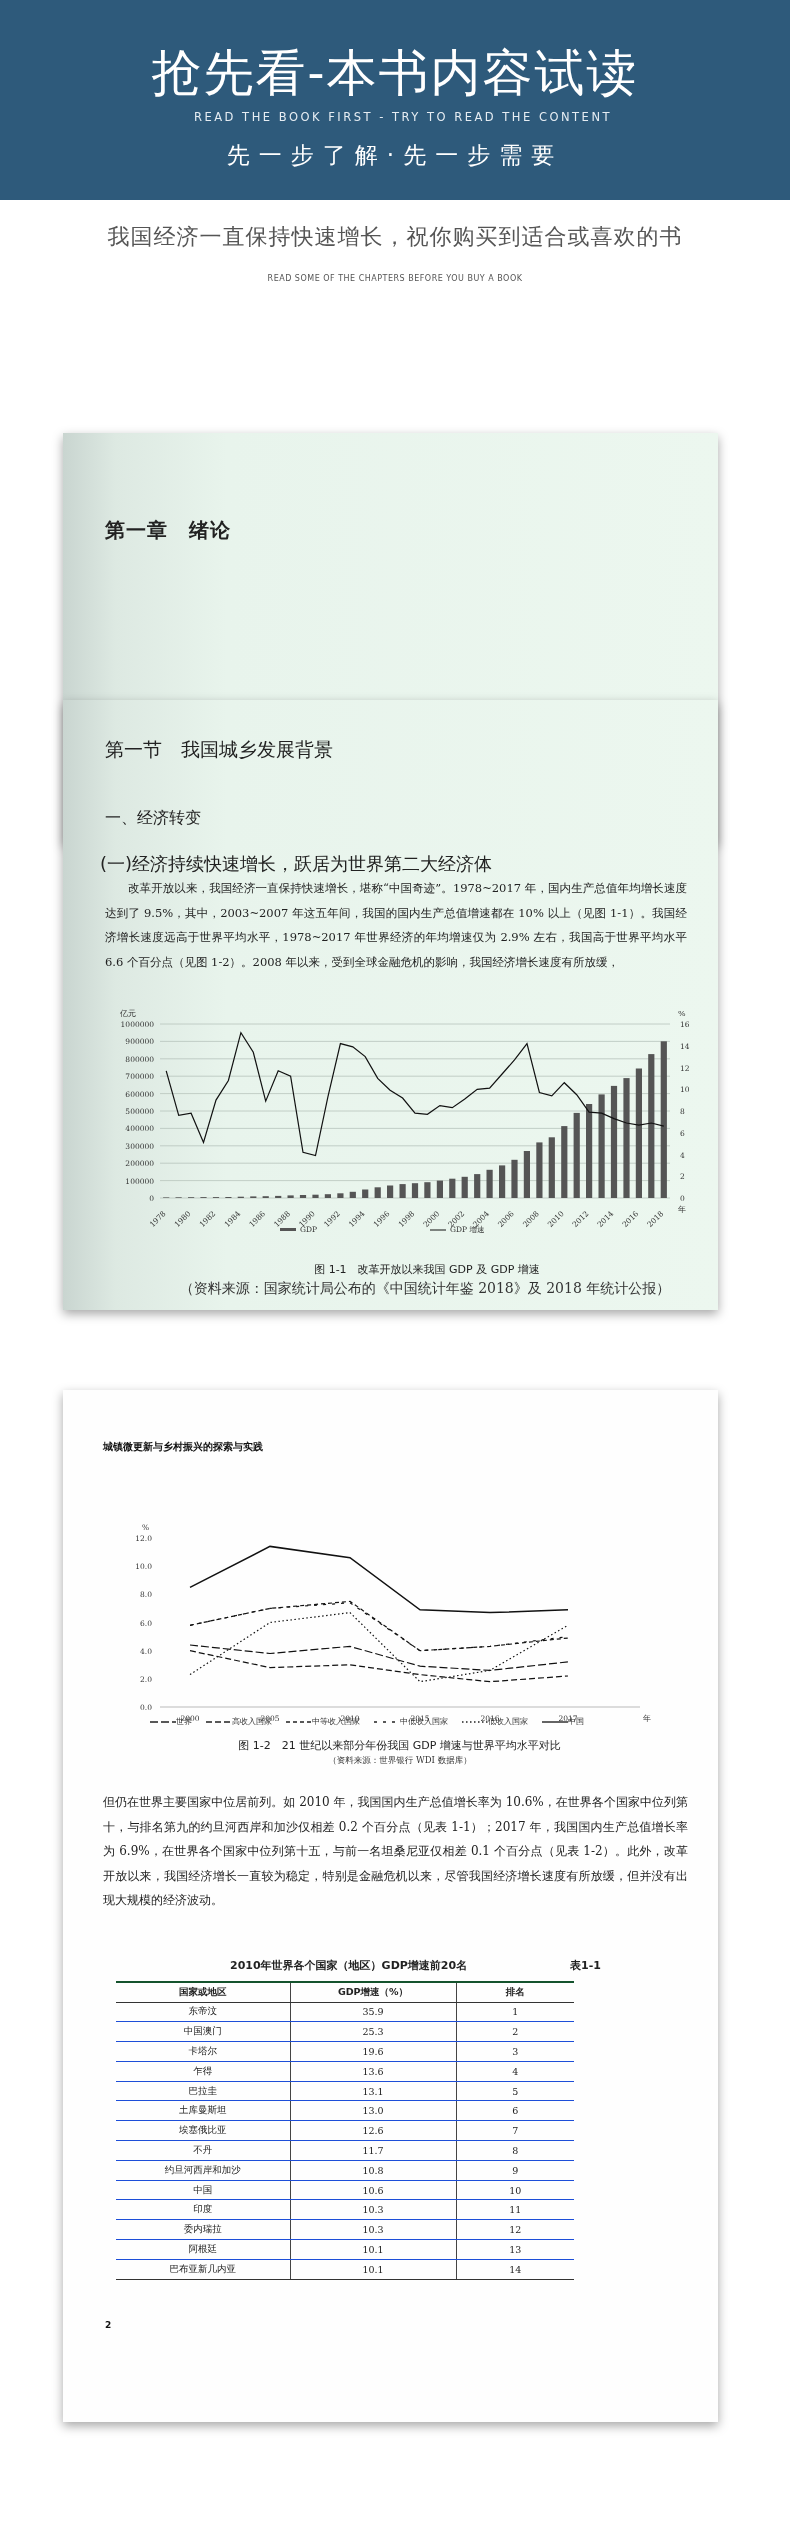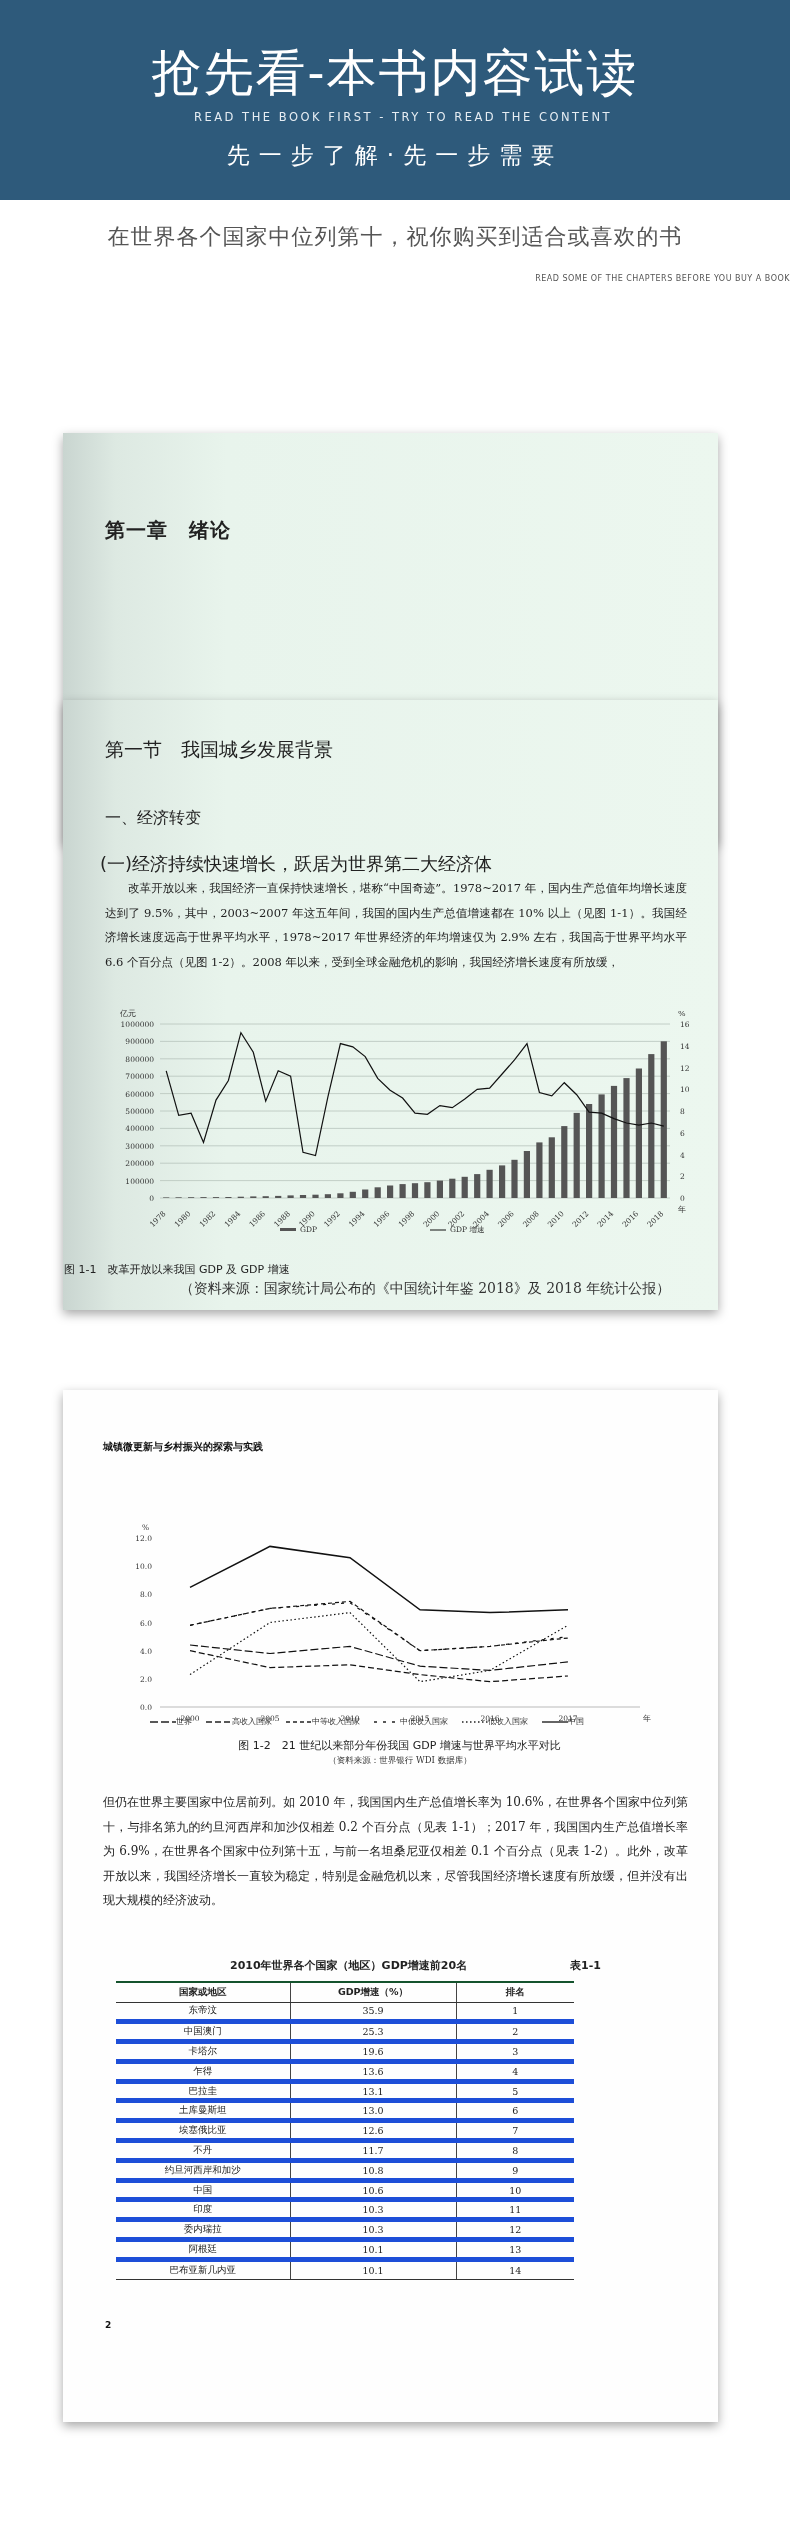--- a/index.html
+++ b/index.html
@@ -5,63 +5,63 @@
   * { box-sizing: border-box; margin: 0; padding: 0; }
   html, body { width: 790px; background: #ffffff; }
   body { position: relative; height: 2532px; font-family: "DejaVu Serif", serif; color: #222; overflow: hidden; }
 
   .banner { position: absolute; left: 0; top: 0; width: 790px; height: 200px; background: #2e5a7b; text-align: center; color: #fff; }
   .banner .title { position: absolute; left: 0; right: 0; top: 40px; font-family: "DejaVu Serif", serif; font-size: 50px; letter-spacing: 2px; color: #fff; }
   .banner .subtitle-en { position: absolute; left: 16px; right: 0; top: 110px; font-family: "DejaVu Sans", sans-serif; font-size: 11.5px; letter-spacing: 2.5px; color: #e6edf3; }
   .banner .subtitle-cn { position: absolute; left: 0; right: 0; top: 140px; font-family: "DejaVu Sans", sans-serif; font-size: 23px; letter-spacing: 9px; color: #fff; }
 
   .intro-cn { position: absolute; left: 0; right: 0; top: 222px; text-align: center; font-family: "DejaVu Sans", sans-serif; font-size: 22px; color: #555; letter-spacing: 1px; }
-  .intro-en { position: absolute; left: 0; right: 0; top: 274px; text-align: right; font-family: "DejaVu Sans", sans-serif; font-size: 8px; color: #555; letter-spacing: 0.5px; }
+  .intro-en { position: absolute; left: 0; right: 0; top: 274px; text-align: center; font-family: "DejaVu Sans", sans-serif; font-size: 8px; color: #555; letter-spacing: 0.5px; }
 
   
   .ch-title { position: absolute; left: 105px; top: 517px; font-size: 20px; font-weight: bold; color: #222; letter-spacing: 1px; }
   .sec-title { position: absolute; left: 105px; top: 737px; font-size: 19px; color: #222; }
   .h1 { position: absolute; left: 105px; top: 808px; font-family: "DejaVu Sans", sans-serif; font-size: 16px; color: #222; }
   .h2 { position: absolute; left: 100px; top: 852px; font-family: "DejaVu Sans", sans-serif; font-size: 18px; color: #222; }
   .para1 { position: absolute; left: 105px; top: 876px; width: 582px; font-size: 11.5px; line-height: 24.5px; color: #222; text-align: justify; text-indent: 23px; }
 
   .chart1 { position: absolute; left: 90px; top: 1004px; width: 640px; height: 230px; }
-  .fig1-cap { position: absolute; left: 0; right: 0; top: 1262px; font-family: "DejaVu Sans", sans-serif; font-size: 11px; color: #222; padding-left: 64px; }
+  .fig1-cap { position: absolute; left: 0; right: 0; top: 1262px; text-align: center; font-family: "DejaVu Sans", sans-serif; font-size: 11px; color: #222; padding-left: 64px; }
   .fig1-src { position: absolute; left: 0; right: 0; top: 1280px; text-align: center; font-size: 14px; color: #333; padding-left: 60px; }
 
   
   .running-head { position: absolute; left: 103px; top: 1440px; font-size: 10px; font-weight: bold; color: #111; }
   .chart2 { position: absolute; left: 120px; top: 1500px; width: 560px; height: 225px; }
   .legend2 { position: absolute; left: 150px; top: 1716px; font-size: 8px; color: #333; white-space: nowrap; }
   .fig2-cap { position: absolute; left: 0; right: 0; top: 1738px; text-align: center; font-family: "DejaVu Sans", sans-serif; font-size: 11px; color: #222; padding-left: 9px; }
   .fig2-src { position: absolute; left: 0; right: 0; top: 1755px; text-align: center; font-size: 8.5px; color: #333; padding-left: 10px; }
   .para2 { position: absolute; left: 103px; top: 1790px; width: 585px; font-size: 12px; line-height: 24.5px; color: #222; text-align: justify; }
 
   .tbl-caption { position: absolute; left: 100px; top: 1958px; width: 580px; font-family: "DejaVu Sans", sans-serif; font-size: 11px; font-weight: bold; color: #222; }
   .tbl-caption .t { position: absolute; left: 130px; }
   .tbl-caption .n { position: absolute; left: 470px; }
   table.gdp { position: absolute; left: 116px; top: 1981px; width: 458px; border-collapse: collapse; font-size: 9.5px; color: #222; }
   table.gdp th { font-family: "DejaVu Sans", sans-serif; font-weight: bold; height: 20px; border-top: 2px solid #14532d; border-bottom: 1.5px solid #333; }
-  table.gdp td { height: 19.8px; text-align: center; border-bottom: 5px solid #1d4ed8; }
+  table.gdp td { height: 19.8px; text-align: center; border-bottom: 1px solid #1d4ed8; }
   table.gdp tr:last-child td { border-bottom: 1.5px solid #333; }
   table.gdp th + th, table.gdp td + td { border-left: 1px solid #444; }
   table.gdp .c1 { width: 174px; }
   table.gdp .c2 { width: 166px; }
   .p2-pagenum { position: absolute; left: 105px; top: 2320px; font-family: "DejaVu Sans", sans-serif; font-size: 9px; font-weight: bold; color: #111; }
 </style>
 </head>
 <body>
 
 <div class="banner">
   <div class="title">抢先看-本书内容试读</div>
   <div class="subtitle-en">READ THE BOOK FIRST - TRY TO READ THE CONTENT</div>
   <div class="subtitle-cn">先一步了解·先一步需要</div>
 </div>
 
-<div class="intro-cn">在世界各个国家中位列第十，祝你购买到适合或喜欢的书</div>
+<div class="intro-cn">我国经济一直保持快速增长，祝你购买到适合或喜欢的书</div>
 <div class="intro-en">READ SOME OF THE CHAPTERS BEFORE YOU BUY A BOOK</div>
 
 <div style="position:absolute;left:63px;top:433px;width:655px;height:410px;background:linear-gradient(90deg,#c9d5d0 0%,#dde9e2 8%,#e8f4ec 25%,#ecf7ef 100%);box-shadow:0 4px 10px rgba(0,0,0,0.35);"></div>
 
 <div class="ch-title" style="top:517px;">第一章　绪论</div>
 
 <div style="position:absolute;left:63px;top:700px;width:655px;height:610px;background:linear-gradient(90deg,#c9d5d0 0%,#dde9e2 8%,#e8f4ec 25%,#ecf7ef 100%);box-shadow:0 4px 10px rgba(0,0,0,0.35);"></div>
 
 <div class="sec-title" style="top:737px;">第一节　我国城乡发展背景</div>
 <div class="h1" style="top:808px;">一、经济转变</div>

